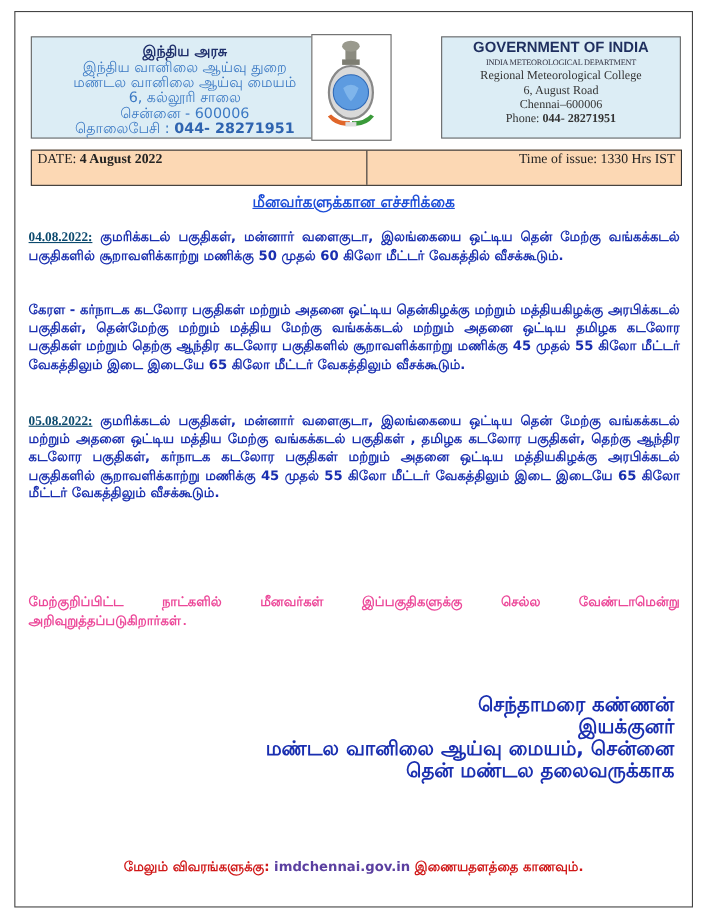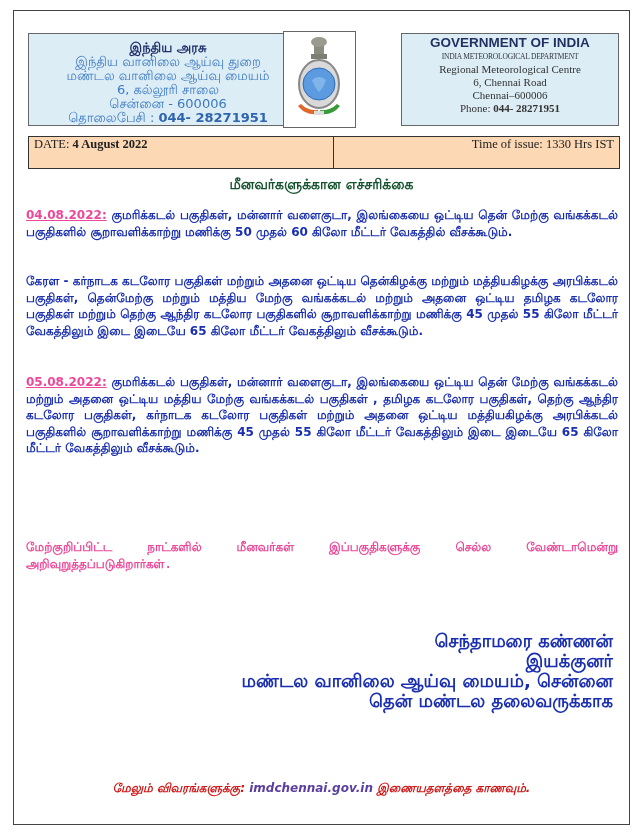--- a/index.html
+++ b/index.html
@@ -13,30 +13,30 @@
   .hdr-emblem { position: absolute; left: 269px; top: 20px; width: 73px; height: 97px; border: 1.5px solid #666; box-sizing: border-box; background: #fff; }
   .hdr-right { left: 387px; top: 22px; width: 218px; height: 93px; padding-top: 0; }
   .hdr-right .t1 { color: #1f2f5f; font-weight: bold; font-size: 13.5px; line-height: 17px; font-family: "Liberation Sans", sans-serif; }
   .hdr-right .t2 { color: #334; font-size: 7.5px; line-height: 12px; font-family: "Liberation Serif", serif; letter-spacing: -0.2px; }
   .hdr-right .ln { color: #333; font-size: 11px; line-height: 13px; font-family: "Liberation Serif", serif; }
   .hdr-right .ln b { font-weight: bold; }
   .datebar { position: absolute; left: 14px; top: 125px; width: 592px; height: 33px; box-sizing: border-box; border: 1.5px solid #333; background: #fcd8b4; display: flex; font-family: "Liberation Serif", serif; font-size: 12.5px; color: #222; }
   .datebar .cell { box-sizing: border-box; height: 100%; line-height: 14px; padding: 0 5px; }
   .datebar .c1 { width: 305px; border-right: 1px solid #333; }
   .datebar .c2 { flex: 1; text-align: right; }
-  .title { position: absolute; left: 0; width: 100%; top: 165px; text-align: center; color: #14532d; font-weight: bold; font-size: 14px; }
+  .title { position: absolute; left: 0; width: 100%; top: 165px; text-align: center; color: #1d4ed8; font-weight: bold; font-size: 14px; text-decoration: underline; }
   .para { position: absolute; left: 12px; width: 592px; font-size: 12px; line-height: 16.5px; color: #1a2fb0; font-weight: bold; text-align: justify; }
-  .para .date { color: #ec4899; text-decoration: underline; }
+  .para .date { color: #0c4a6e; text-decoration: underline; font-family: Liberation Serif, serif; }
   .p1 { top: 196px; }
   .p2 { top: 262px; }
   .p3 { top: 363px; }
   .p4 { top: 475px; }
   .p5 { top: 529px; color: #ec4899; font-family: Liberation Mono, monospace; }
   .sign { position: absolute; right: 16px; top: 620px; text-align: right; color: #1a2fb0; font-weight: bold; font-size: 18px; line-height: 20px; }
-  .footer { position: absolute; left: 0; width: 100%; top: 770px; text-align: center; font-size: 12px; font-weight: bold; color: #d01818; font-style: italic; }
+  .footer { position: absolute; left: 0; width: 100%; top: 770px; text-align: center; font-size: 12px; font-weight: bold; color: #d01818; }
   .footer .link { color: #5b3fa0; }
 </style>
 </head>
 <body>
 
 <div class="page">
 
   <div class="hdr-box hdr-left">
     <div class="t1">இந்திய அரசு</div>
     <div class="ln">இந்திய வானிலை ஆய்வு துறை</div>
@@ -57,22 +57,22 @@
       <path d="M28 48 q7 -6 14 0 q-3 8 -7 12 q-4 -4 -7 -12z" fill="#8fc1f0" opacity="0.7"></path>
       <path d="M14 74 q8 10 20 8 l0 -4 q-10 1 -17 -6z" fill="#e0662a"></path>
       <path d="M56 74 q-8 10 -20 8 l0 -4 q10 1 17 -6z" fill="#3a9a3a"></path>
       <rect x="30" y="79" width="10" height="4" fill="#ddd"></rect>
     </svg>
   </div>
 
   <div class="hdr-box hdr-right">
     <div class="t1">GOVERNMENT OF INDIA</div>
     <div class="t2">INDIA METEOROLOGICAL DEPARTMENT</div>
-    <div class="ln">Regional Meteorological Centre</div>
-    <div class="ln">6, Chennai Road</div>
+    <div class="ln">Regional Meteorological College</div>
+    <div class="ln">6, August Road</div>
     <div class="ln">Chennai–600006</div>
     <div class="ln"><span>Phone: </span><b>044- 28271951</b></div>
   </div>
 
   <div class="datebar">
     <div class="cell c1"><span>DATE: </span><b>4 August 2022</b></div>
     <div class="cell c2">Time of issue: 1330 Hrs IST</div>
   </div>
 
   <div class="title">மீனவர்களுக்கான எச்சரிக்கை</div>

